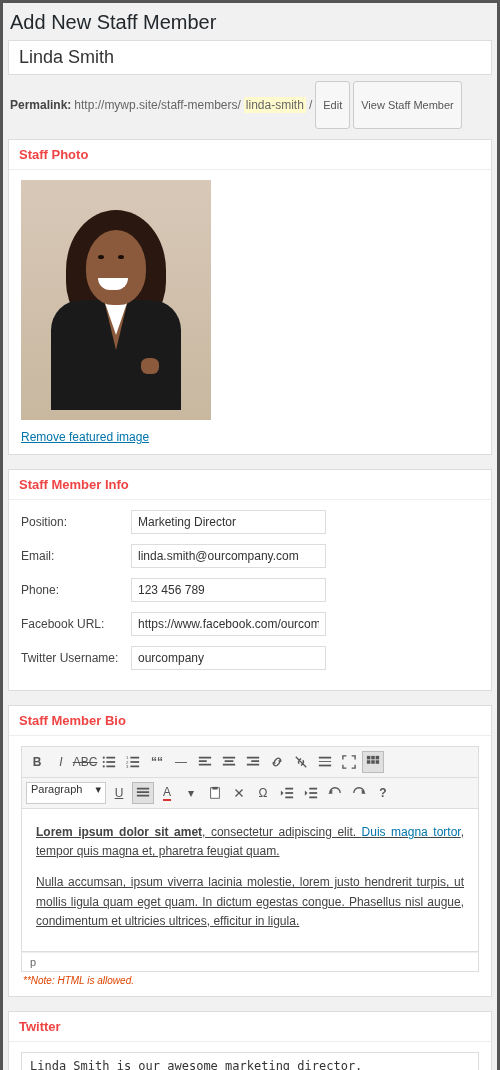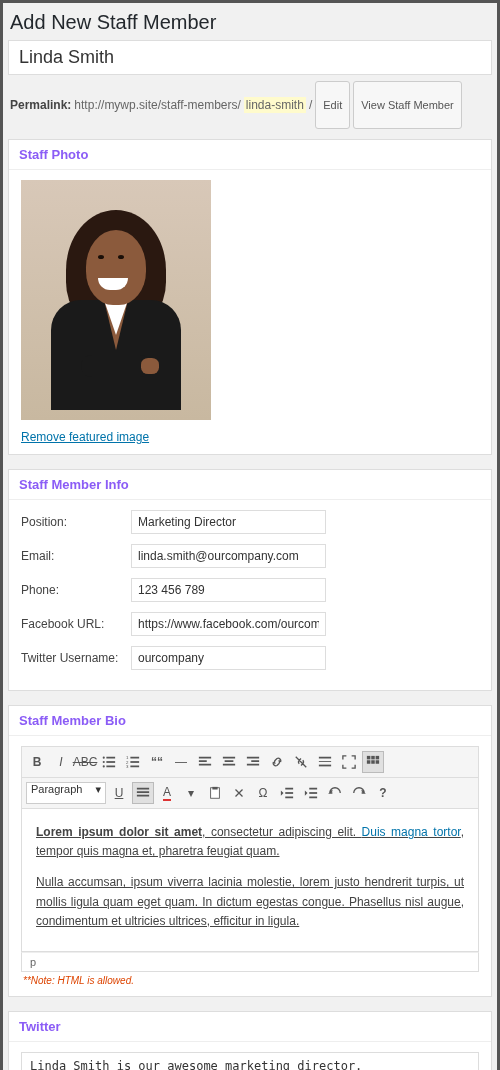--- a/index.html
+++ b/index.html
@@ -5,21 +5,21 @@
 * { box-sizing: border-box; margin: 0; padding: 0; }
 body { font-family: -apple-system, "Segoe UI", Helvetica, Arial, sans-serif; font-size: 13px; color: #333; background: #fff; width: 500px; }
 .outer { border: 3px solid #555; background: #f1f1f1; padding: 4px 5px; }
 .page-title { font-size: 20px; font-weight: 400; color: #23282d; padding: 4px 0 6px 2px; }
 .title-box { background: #fff; border: 1px solid #ddd; padding: 6px 10px; font-size: 18px; color: #333; margin-bottom: 4px; }
 .permalink-row { font-size: 12px; color: #666; padding: 2px 0 10px 2px; display: flex; align-items: center; flex-wrap: wrap; gap: 3px; }
 .permalink-row strong { color: #444; font-weight: 600; }
 .slug { background: #fffbcc; padding: 1px 2px; }
 .small-btn { background: #f7f7f7; border: 1px solid #ccc; border-radius: 3px; padding: 17px 7px; font-size: 11px; color: #555; cursor: pointer; }
 .panel { background: #fff; border: 1px solid #ddd; margin-bottom: 14px; }
-.panel-hd { border-bottom: 1px solid #eee; padding: 7px 10px; font-size: 13px; font-weight: 600; color: #8b5cf6; }
+.panel-hd { border-bottom: 1px solid #eee; padding: 7px 10px; font-size: 13px; font-weight: 600; color: #ef4444; }
 .panel-bd { padding: 10px 12px; }
 .photo { width: 190px; height: 240px; background: linear-gradient(#d8c8b8, #c8b8a0); display: flex; align-items: center; justify-content: center; overflow: hidden; }
 .link { color: #0073aa; text-decoration: underline; font-size: 12px; cursor: pointer; display: inline-block; margin-top: 10px; }
 .field-row { display: flex; align-items: center; margin-bottom: 10px; }
 .field-label { width: 110px; font-size: 12px; color: #444; }
 .field-input { flex: 0 0 195px; padding: 4px 6px; border: 1px solid #ddd; font-size: 12px; color: #333; background: #fff; }
 .toolbar { background: #f5f5f5; border: 1px solid #ddd; padding: 4px; display: flex; flex-wrap: wrap; gap: 2px; }
 .tb { width: 22px; height: 22px; display: inline-flex; align-items: center; justify-content: center; color: #555; font-size: 12px; cursor: pointer; border: 1px solid transparent; }
 .tb.active { background: #e0e0e0; border-color: #bbb; }
 .tb svg { width: 14px; height: 14px; fill: #555; }

